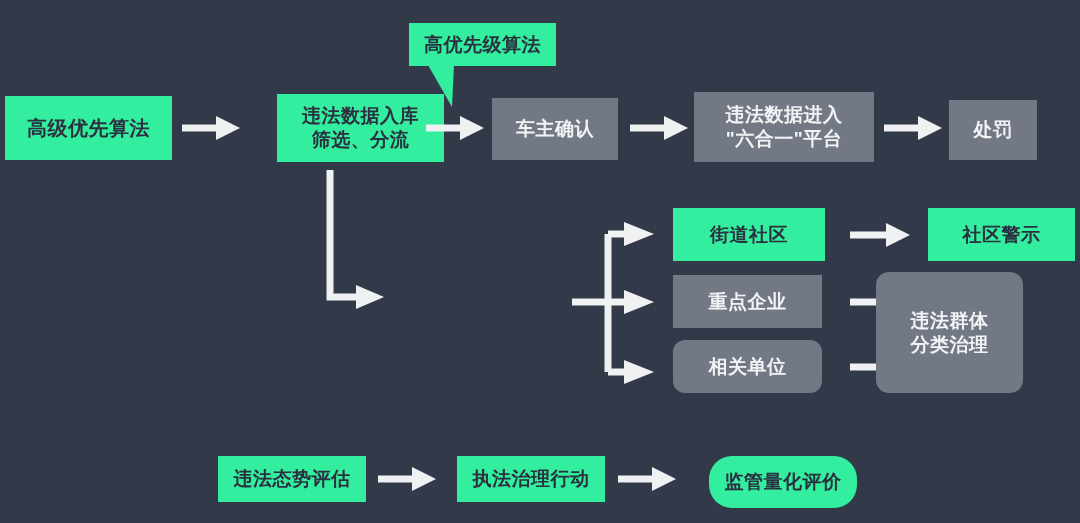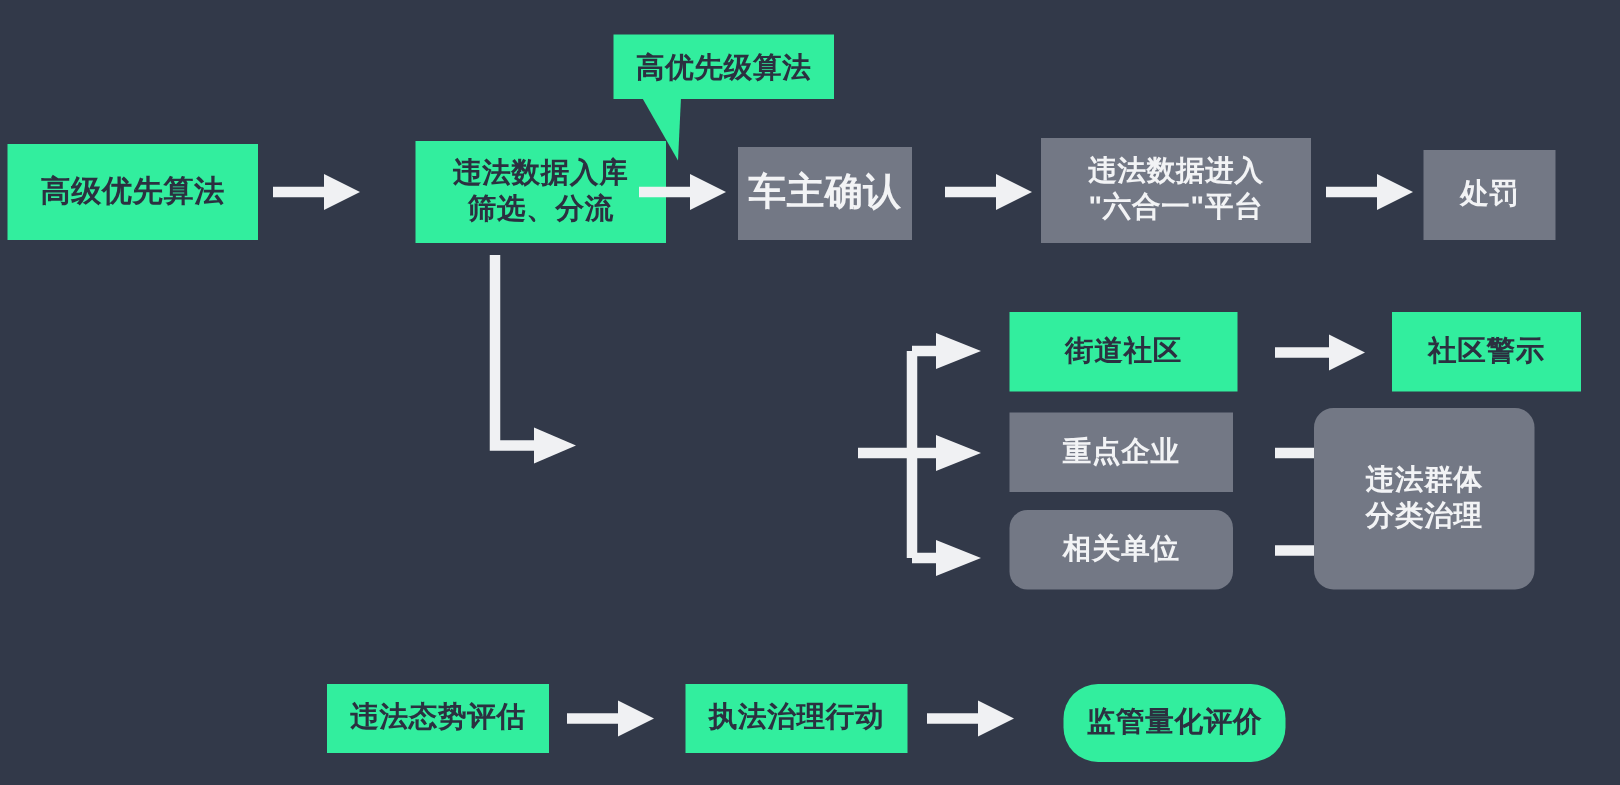--- a/index.html
+++ b/index.html
@@ -77,21 +77,21 @@
   </svg>
 
   <div class="node green" style="left:249px; top:94px; width:167px; height:68px; font-size:19px;margin-left:28px;">违法数据入库
 筛选、分流</div>
 
   <svg class="arrow-svg" style="left:426px; top:112px; width:58px; height:32px;" viewBox="0 0 58 32">
     <line class="ln" x1="0" y1="16" x2="38" y2="16"></line>
     <polygon points="34,4 58,16 34,28"></polygon>
   </svg>
 
-  <div class="node gray" style="left:492px; top:98px; width:116px; height:62px; font-size:25px;">车主确认</div>
+  <div class="node gray" style="left:492px; top:98px; width:126px; height:62px; font-size:19px;">车主确认</div>
 
   <svg class="arrow-svg" style="left:630px; top:112px; width:58px; height:32px;" viewBox="0 0 58 32">
     <line class="ln" x1="0" y1="16" x2="38" y2="16"></line>
     <polygon points="34,4 58,16 34,28"></polygon>
   </svg>
 
   <div class="node gray" style="left:694px; top:92px; width:180px; height:70px; font-size:19px;">违法数据进入
 "六合一"平台</div>
 
   <svg class="arrow-svg" style="left:884px; top:112px; width:58px; height:32px;" viewBox="0 0 58 32">
@@ -136,21 +136,21 @@
   <svg class="arrow-svg" style="left:850px; top:286px; width:60px; height:32px;" viewBox="0 0 60 32">
     <line class="ln" x1="0" y1="16" x2="40" y2="16"></line>
     <polygon points="36,4 60,16 36,28"></polygon>
   </svg>
 
   <svg class="arrow-svg" style="left:850px; top:351px; width:60px; height:32px;" viewBox="0 0 60 32">
     <line class="ln" x1="0" y1="16" x2="40" y2="16"></line>
     <polygon points="36,4 60,16 36,28"></polygon>
   </svg>
 
-  <div class="node green" style="left:928px; top:208px; width:126px; height:53px; font-size:19px;">社区警示</div>
+  <div class="node green" style="left:928px; top:208px; width:147px; height:53px; font-size:19px;">社区警示</div>
 
   <div class="node gray" style="left:876px; top:272px; width:147px; height:121px; font-size:19px;border-radius:13px;">违法群体
 分类治理</div>
 
   <div class="node green" style="left:218px; top:456px; width:148px; height:46px; font-size:19px;text-align:right;">违法态势评估</div>
 
   <svg class="arrow-svg" style="left:378px; top:463px; width:58px; height:32px;" viewBox="0 0 58 32">
     <line class="ln" x1="0" y1="16" x2="38" y2="16"></line>
     <polygon points="34,4 58,16 34,28"></polygon>
   </svg>

